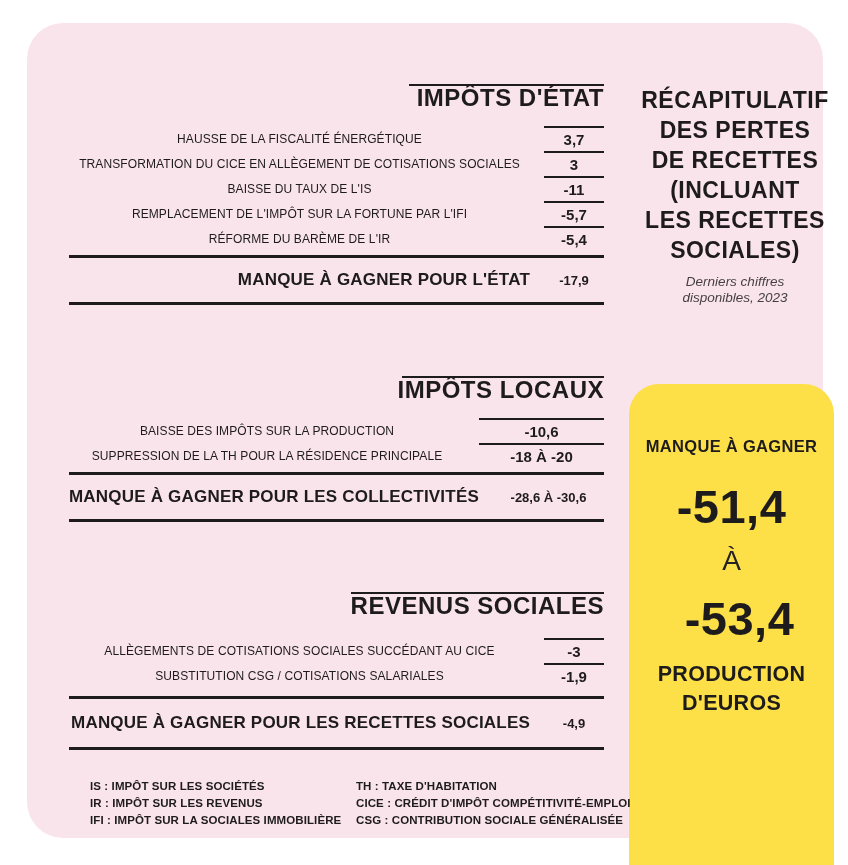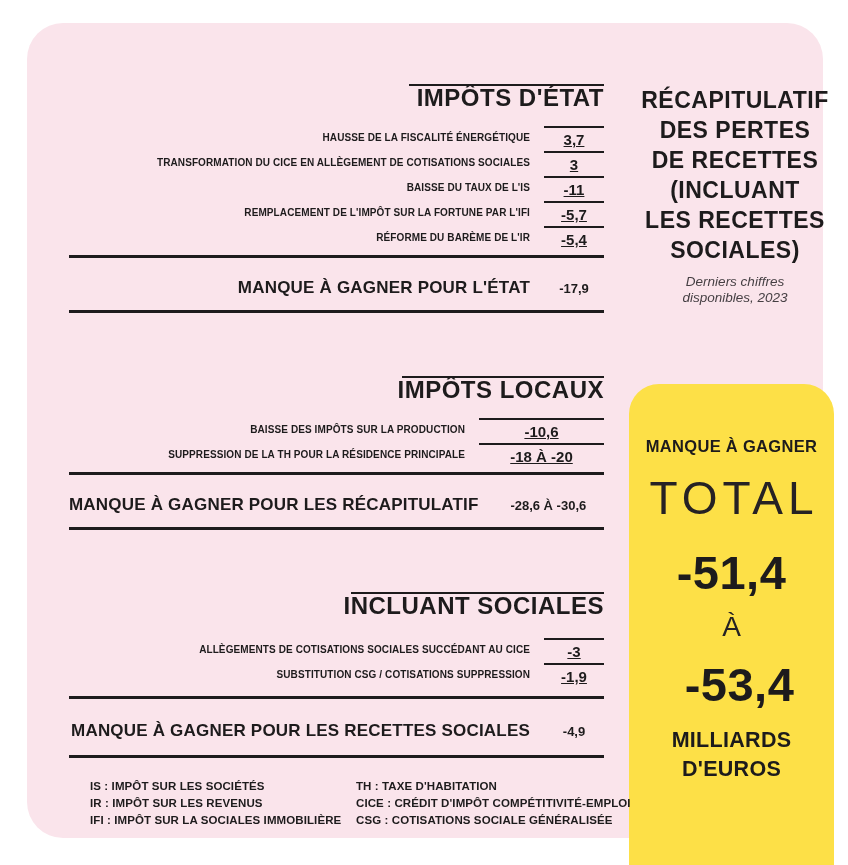--- a/index.html
+++ b/index.html
@@ -35,54 +35,52 @@
     font-weight: 700;
     line-height: 1;
     letter-spacing: 0.5px;
     margin-top: 0;
   }
   .rows { margin-top: 16px; }
   #sec-sociales .rows { margin-top: 20px; }
   .row { display: flex; }
   .row-label {
     flex: 1;
-    text-align: right;
+    text-align: center;
     padding: 6px 14px 4px 0;
-    font-size: 10px;
-    font-weight: 700;
+    font-size: 12px;
+    font-weight: 400;
     letter-spacing: 0.1px;
     white-space: nowrap;
   }
   .row-value {
     border-top: 2px solid #1D1B1C;
     padding: 4px 0;
     text-align: center;
     font-size: 15px;
     font-weight: 700;
     line-height: 15px;
     white-space: nowrap;
-    text-decoration: underline;
   }
   .val-s1 { width: 60px; }
   .val-s2 { width: 125px; }
   .val-s3 { width: 60px; }
 
   .total-rule { border-top: 3px solid #1D1B1C; margin-top: 4px; }
   #sec-sociales .total-rule { margin-top: 8px; }
   .total-row { display: flex; align-items: baseline; padding: 12px 0; }
   #sec-sociales .total-row { padding: 14px 0; }
   .total-label {
     flex: 1;
     text-align: right;
     padding-right: 14px;
     font-size: 17px;
     font-weight: 700;
     letter-spacing: 0.2px;
     white-space: nowrap;
-    margin-top: 8px;
   }
   .total-value {
     text-align: center;
     font-size: 13px;
     font-weight: 700;
     white-space: nowrap;
   }
 
   
   .header {
@@ -214,36 +212,36 @@
         <div class="row-label">BAISSE DES IMPÔTS SUR LA PRODUCTION</div>
         <div class="row-value val-s2">-10,6</div>
       </div>
       <div class="row">
         <div class="row-label">SUPPRESSION DE LA TH POUR LA RÉSIDENCE PRINCIPALE</div>
         <div class="row-value val-s2">-18 À -20</div>
       </div>
     </div>
     <div class="total-rule"></div>
     <div class="total-row">
-      <div class="total-label">MANQUE À GAGNER POUR LES RÉCAPITULATIF</div>
+      <div class="total-label">MANQUE À GAGNER POUR LES COLLECTIVITÉS</div>
       <div class="total-value val-s2">-28,6 À -30,6</div>
     </div>
     <div class="total-rule" style="margin-top:0;"></div>
   </div>
 
   <div class="section" id="sec-sociales">
     <div class="sec-overline"></div>
-    <div class="sec-title">INCLUANT SOCIALES</div>
+    <div class="sec-title">REVENUS SOCIALES</div>
     <div class="rows">
       <div class="row">
         <div class="row-label">ALLÈGEMENTS DE COTISATIONS SOCIALES SUCCÉDANT AU CICE</div>
         <div class="row-value val-s3">-3</div>
       </div>
       <div class="row">
-        <div class="row-label">SUBSTITUTION CSG / COTISATIONS SUPPRESSION</div>
+        <div class="row-label">SUBSTITUTION CSG / COTISATIONS SALARIALES</div>
         <div class="row-value val-s3">-1,9</div>
       </div>
     </div>
     <div class="total-rule"></div>
     <div class="total-row">
       <div class="total-label">MANQUE À GAGNER POUR LES RECETTES SOCIALES</div>
       <div class="total-value val-s3">-4,9</div>
     </div>
     <div class="total-rule" style="margin-top:0;"></div>
   </div>
@@ -256,36 +254,35 @@
     <div class="header-line">LES RECETTES</div>
     <div class="header-line">SOCIALES)</div>
     <div class="header-sub">
       <div>Derniers chiffres</div>
       <div>disponibles, 2023</div>
     </div>
   </div>
 
   <div class="summary-box">
     <div class="box-heading">MANQUE À GAGNER</div>
-    <div class="box-word">TOTAL</div>
     <div class="box-value">-51,4</div>
     <div class="box-connector">À</div>
     <div class="box-value box-value2">-53,4</div>
     <div class="box-unit">
-      <div>MILLIARDS</div>
+      <div>PRODUCTION</div>
       <div>D'EUROS</div>
     </div>
   </div>
 
   <div class="footnotes">
     <div class="fn-col1">
       <div class="fn-item">IS : IMPÔT SUR LES SOCIÉTÉS</div>
       <div class="fn-item">IR : IMPÔT SUR LES REVENUS</div>
       <div class="fn-item">IFI : IMPÔT SUR LA SOCIALES IMMOBILIÈRE</div>
     </div>
     <div class="fn-col2">
       <div class="fn-item">TH : TAXE D'HABITATION</div>
       <div class="fn-item">CICE : CRÉDIT D'IMPÔT COMPÉTITIVITÉ-EMPLOI</div>
-      <div class="fn-item">CSG : COTISATIONS SOCIALE GÉNÉRALISÉE</div>
+      <div class="fn-item">CSG : CONTRIBUTION SOCIALE GÉNÉRALISÉE</div>
     </div>
   </div>
 
 </div>
 
 </body></html>

